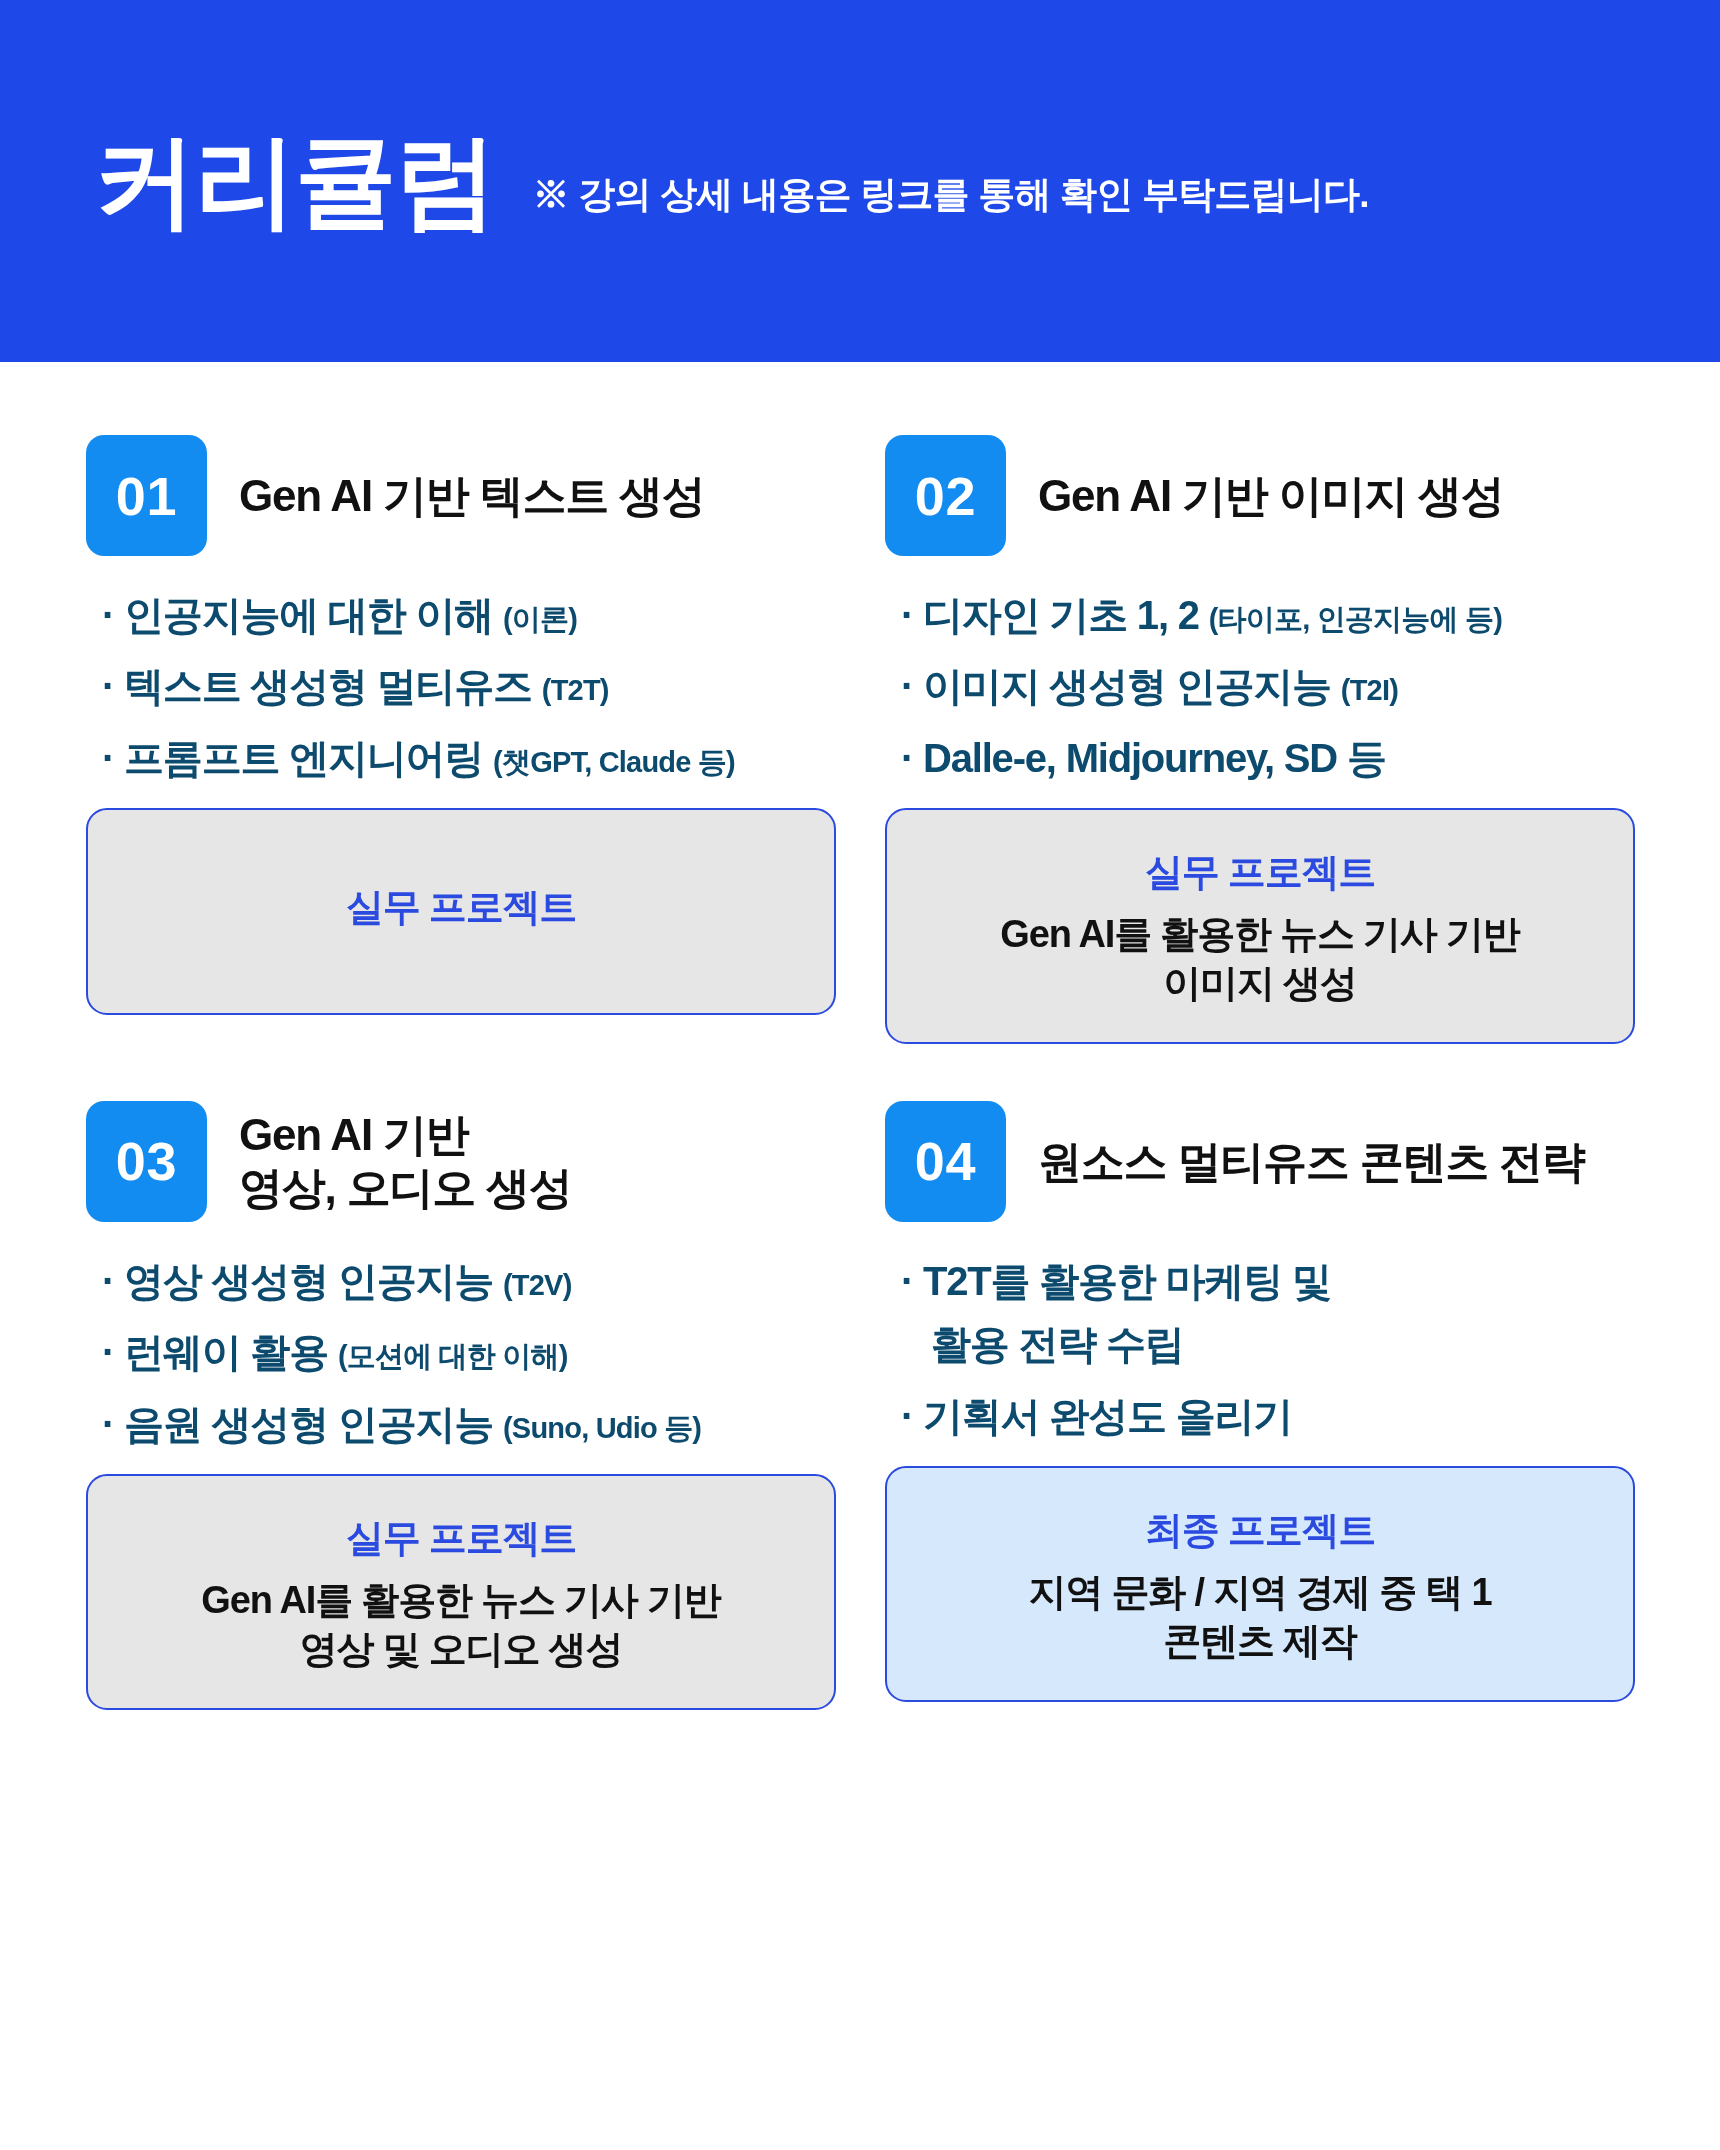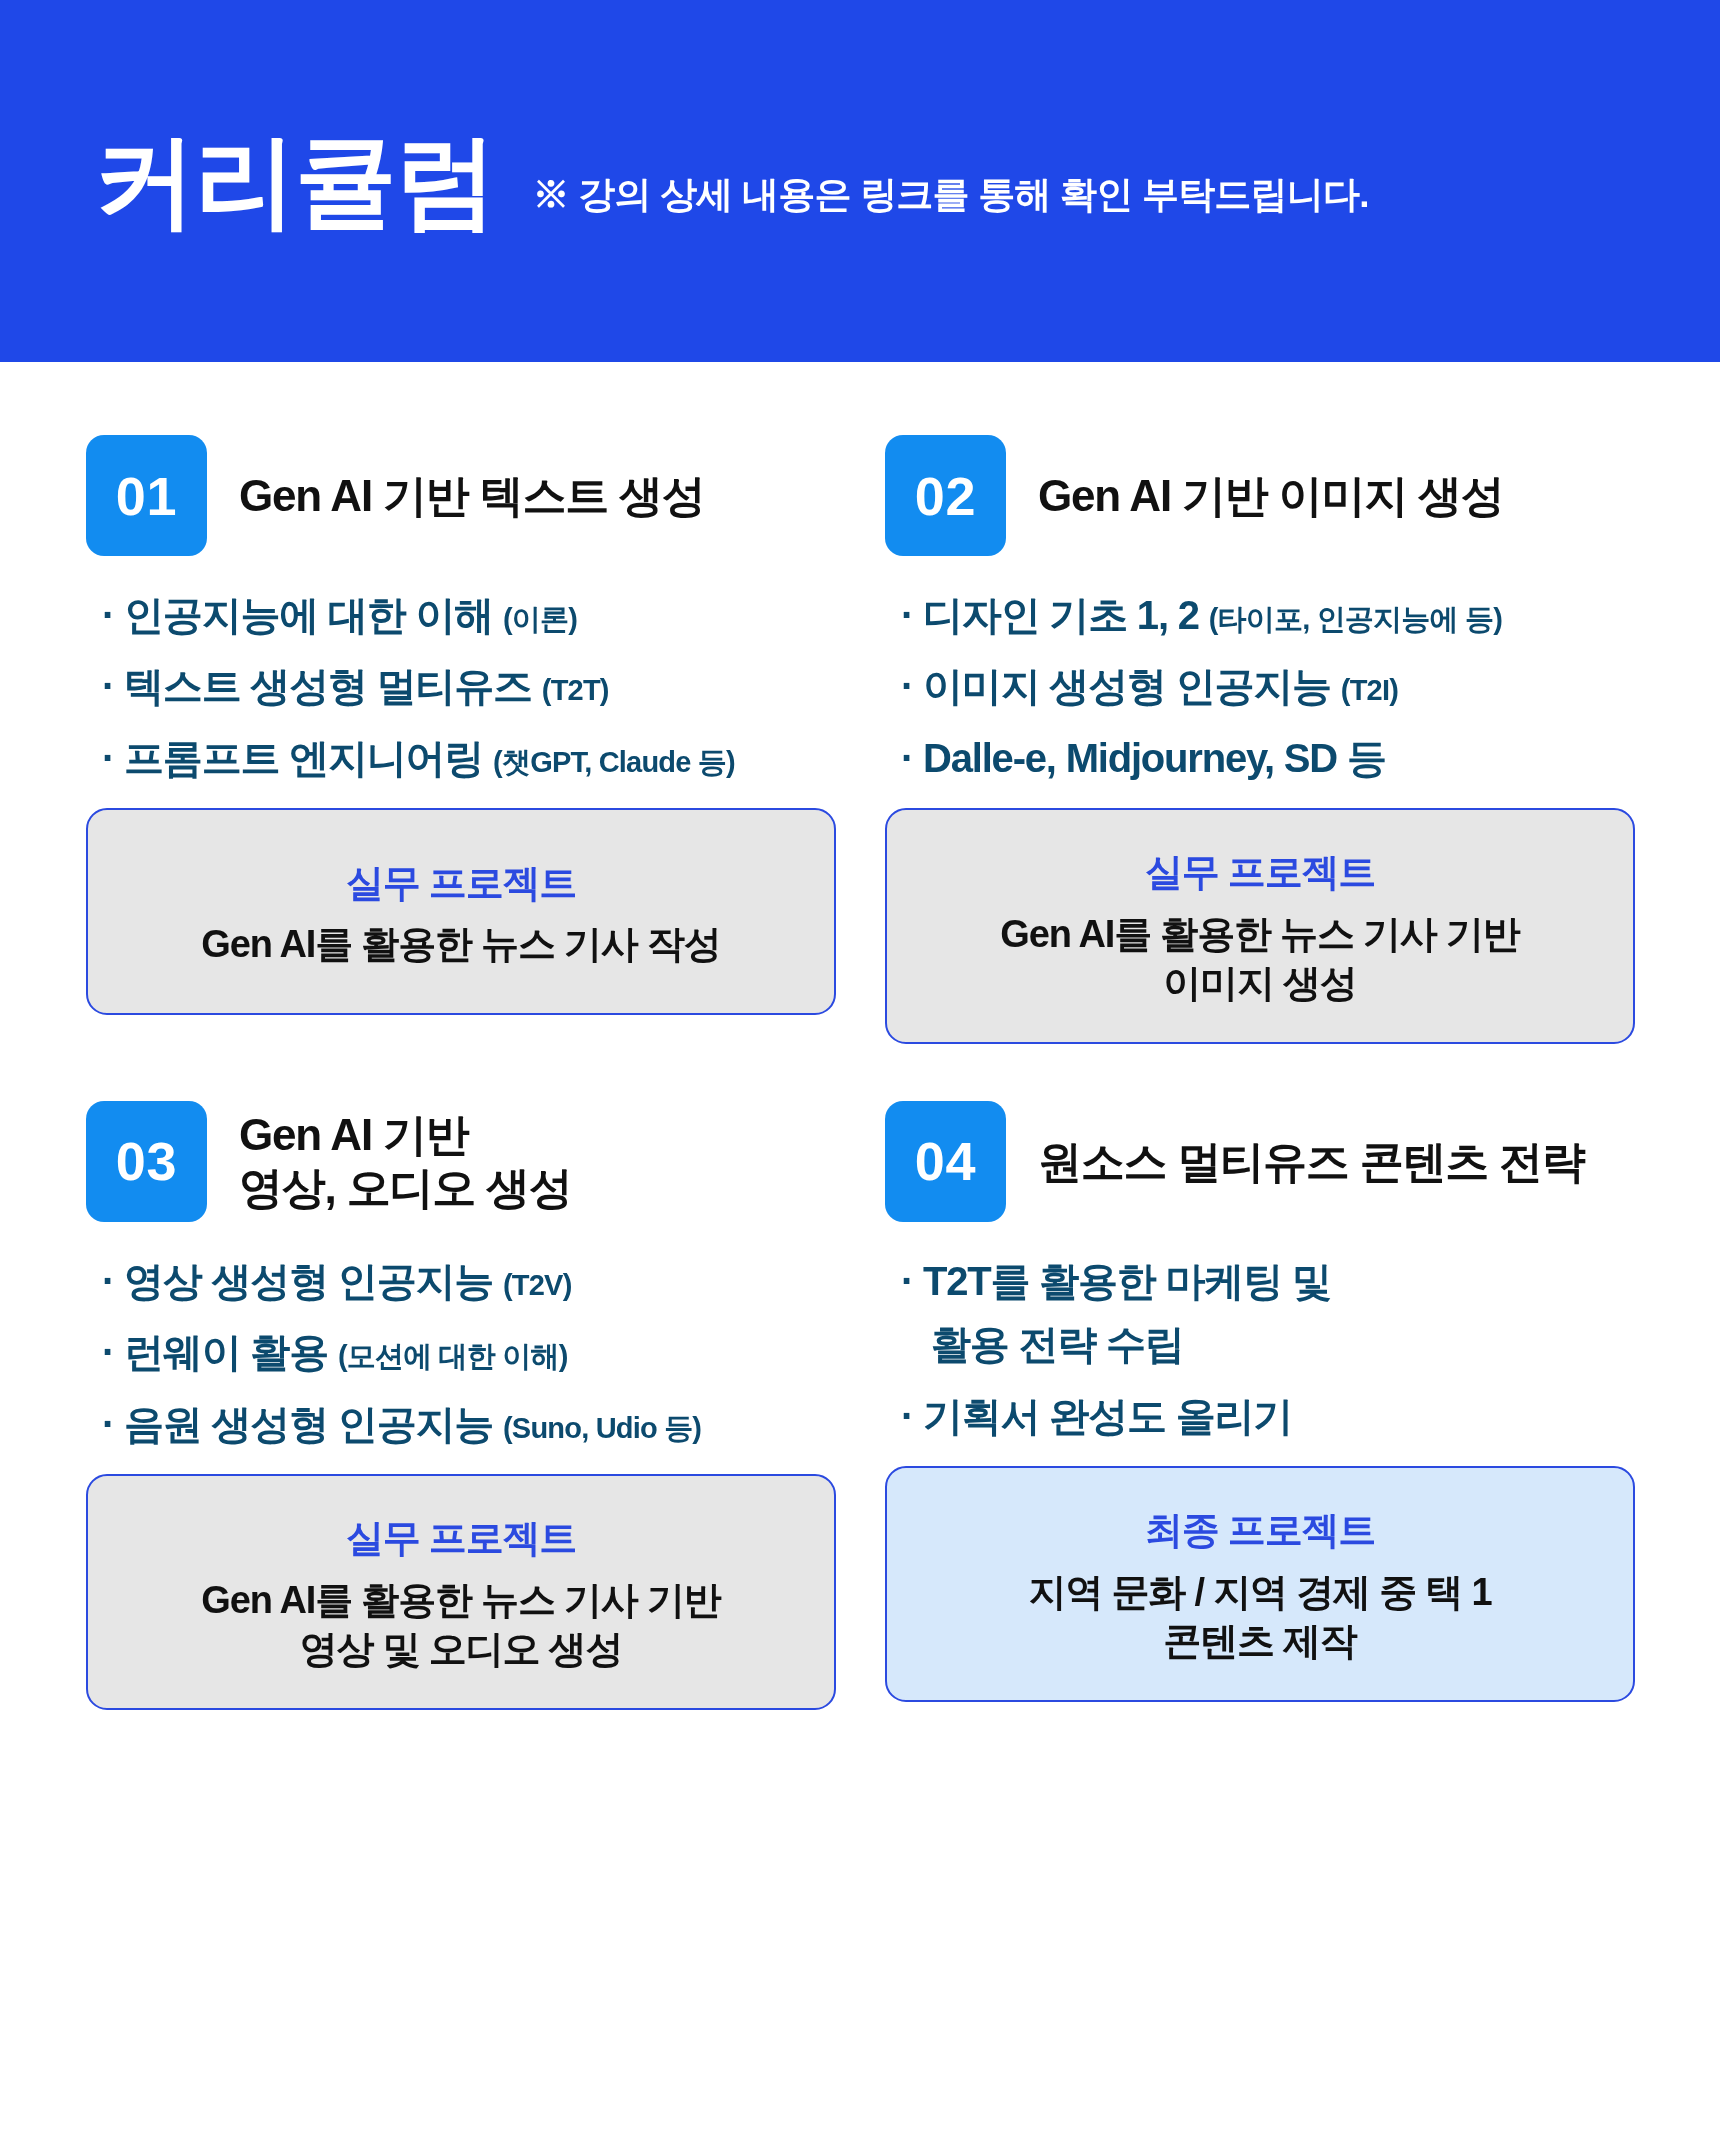--- a/index.html
+++ b/index.html
@@ -170,21 +170,20 @@
         <span>· 텍스트 생성형 멀티유즈</span>
         <span class="sub">(T2T)</span>
       </li>
       <li>
         <span>· 프롬프트 엔지니어링</span>
         <span class="sub">(챗GPT, Claude 등)</span>
       </li>
     </ul>
     <div class="project-box box-h1">
       <div class="project-label">실무 프로젝트</div>
-      <div class="project-desc">Gen AI를 활용한 뉴스 기사 작성</div>
     </div>
   </div>
 
   <div class="card">
     <div class="card-head">
       <div class="badge">02</div>
       <div class="card-title">Gen AI 기반 이미지 생성</div>
     </div>
     <ul class="bullets">
       <li>

